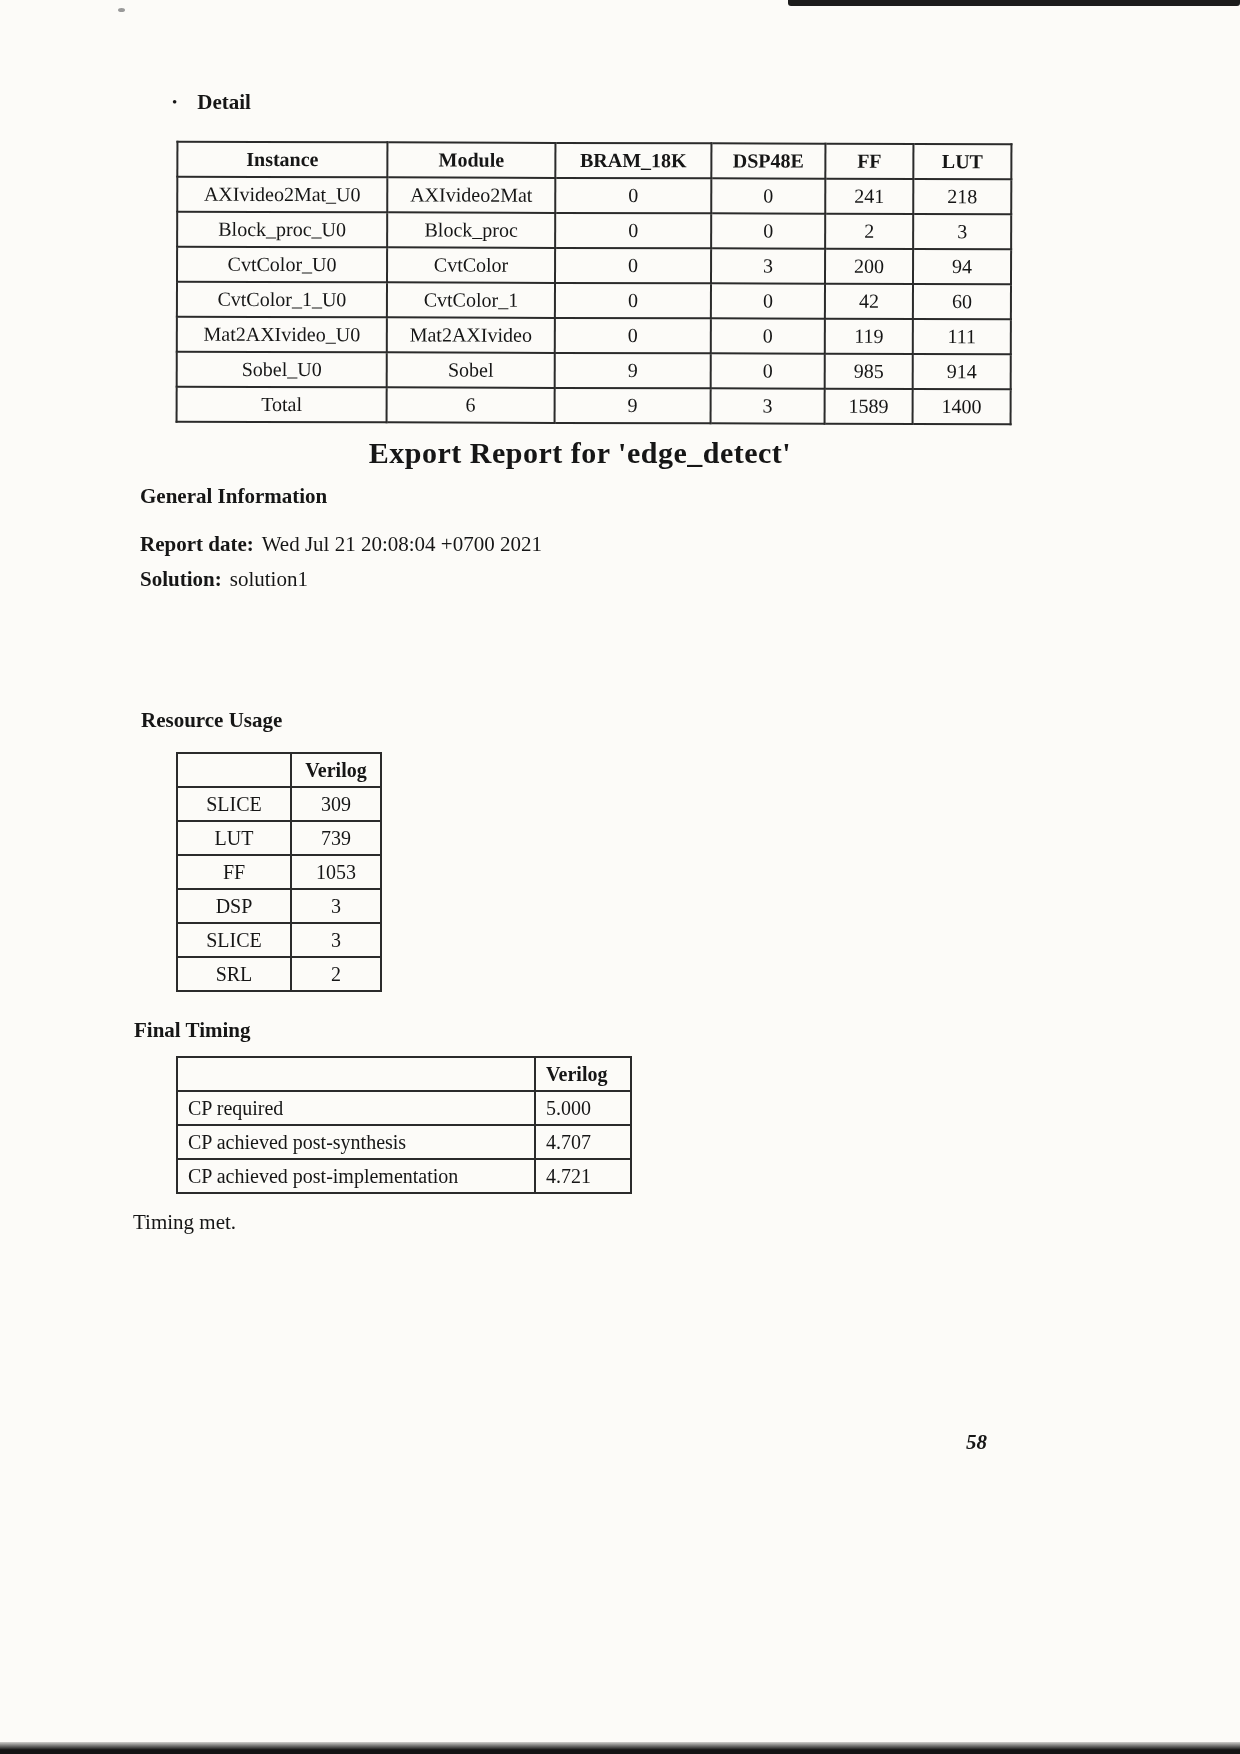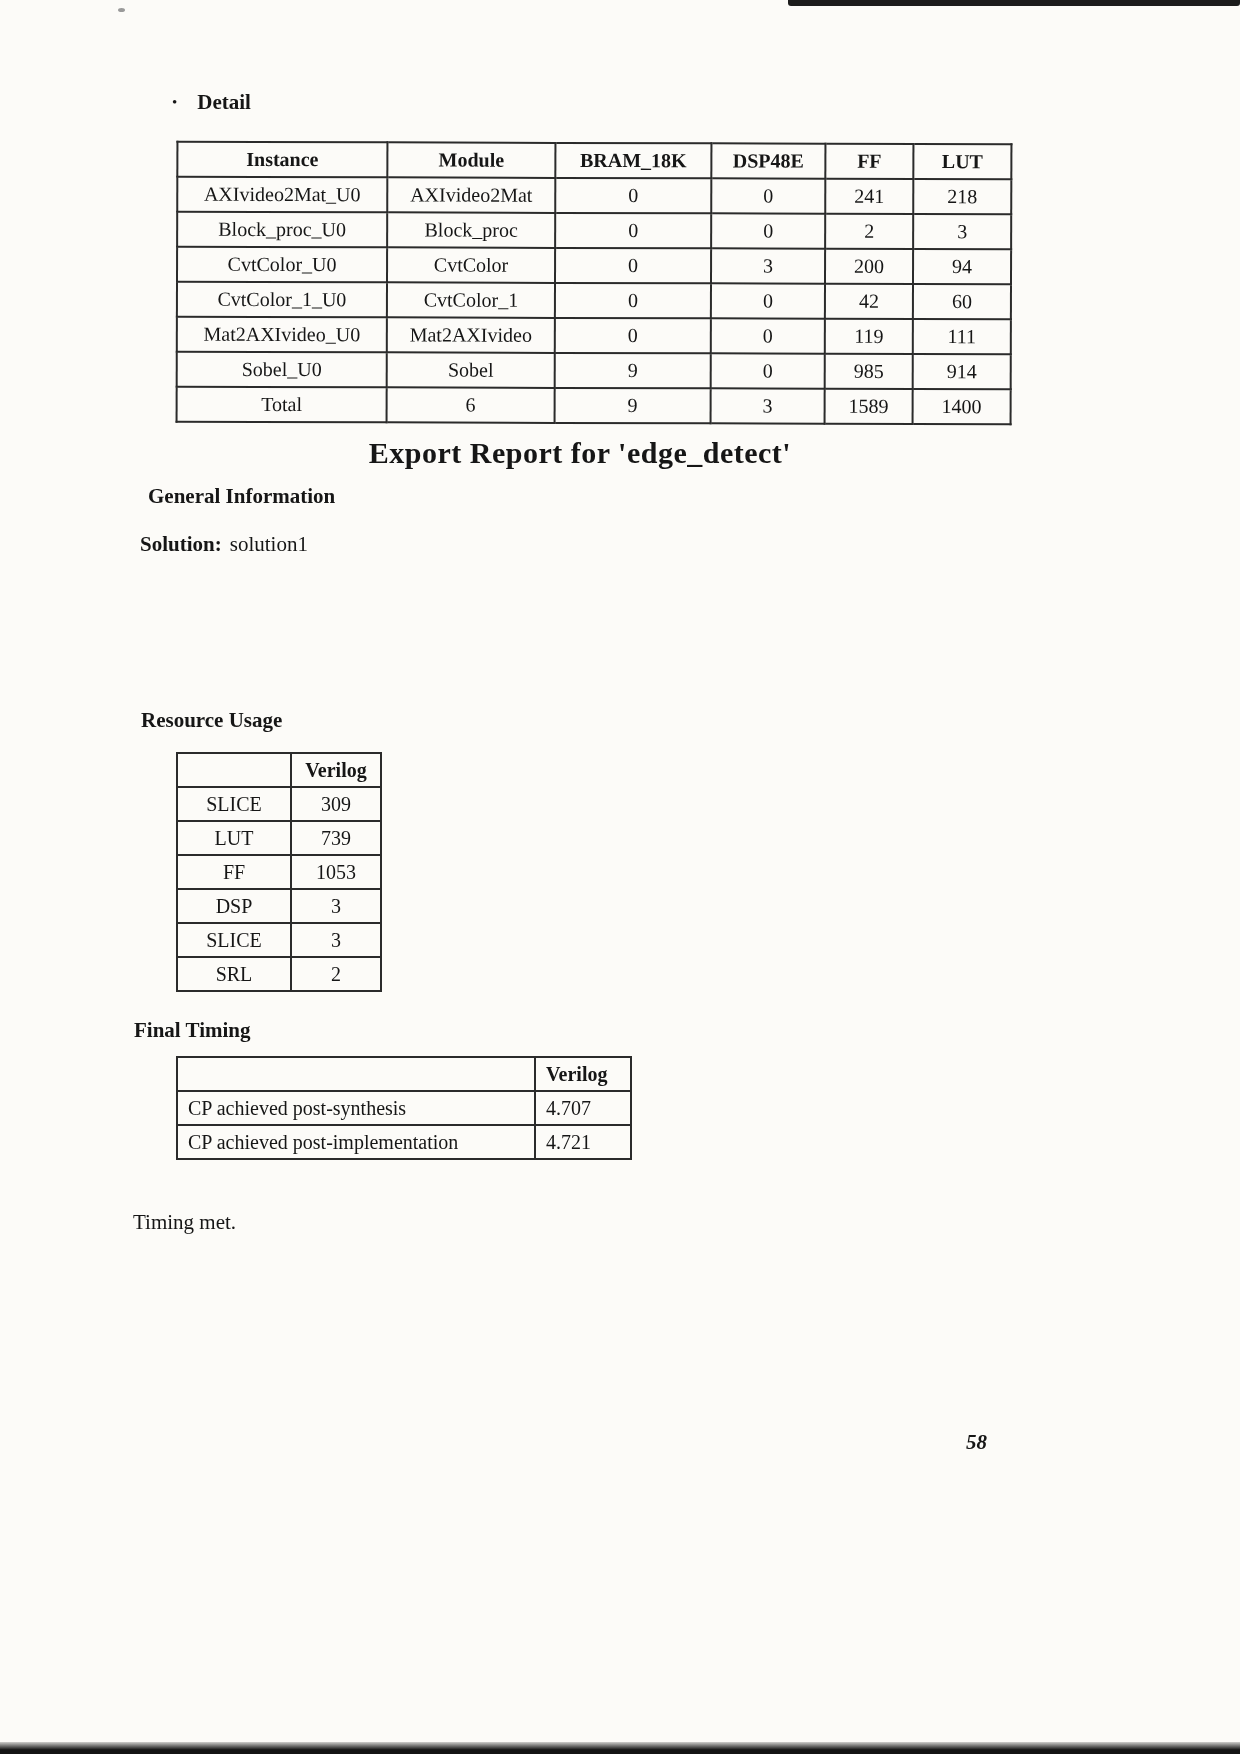--- a/index.html
+++ b/index.html
@@ -39,21 +39,21 @@
 
   .report-title {
     position: absolute; top: 436px; left: 0; width: 1160px;
     text-align: center; font-size: 30px; font-weight: bold;
     letter-spacing: 0.5px;
   }
 
   .section-heading {
     position: absolute; font-size: 21px; font-weight: bold;
   }
-  .general-heading  { top: 484px; left: 140px; margin-left: 8px; }
+  .general-heading  { top: 484px; left: 140px; }
   .resource-heading { top: 708px; left: 141px; }
   .final-heading    { top: 1018px; left: 134px; }
 
   
   .info-fields {
     position: absolute; top: 527px; left: 140px;
     font-size: 21px;
   }
   .info-field { height: 34.5px; line-height: 34.5px; white-space: nowrap; }
   .info-field .lbl { font-weight: bold; margin-right: 8px; }
@@ -185,20 +185,23 @@
     </tr>
   </tbody>
     </table>
 
   <div class="report-title">Export Report for 'edge_detect'</div>
 
   <div class="section-heading general-heading">General Information</div>
 
   <div class="info-fields">
     <div class="info-field">
+      <span class="lbl">Report date:</span><span class="val">Wed Jul 21 20:08:04 +0700 2021</span>
+    </div>
+    <div class="info-field">
       <span class="lbl">Solution:</span><span class="val">solution1</span>
     </div>
   </div>
 
   <div class="section-heading resource-heading">Resource Usage</div>
 
   <table class="resource-table">
     <colgroup>
       <col style="width:114px">
         <col style="width:90px">
@@ -241,20 +244,24 @@
     <colgroup>
       <col style="width:358px">
         <col style="width:96px">
     </colgroup>
     <tbody>
         <tr>
       <th></th>
       <th>Verilog</th>
     </tr>
     <tr>
+      <td>CP required</td>
+      <td>5.000</td>
+    </tr>
+    <tr>
       <td>CP achieved post-synthesis</td>
       <td>4.707</td>
     </tr>
     <tr>
       <td>CP achieved post-implementation</td>
       <td>4.721</td>
     </tr>
   </tbody>
     </table>
 

